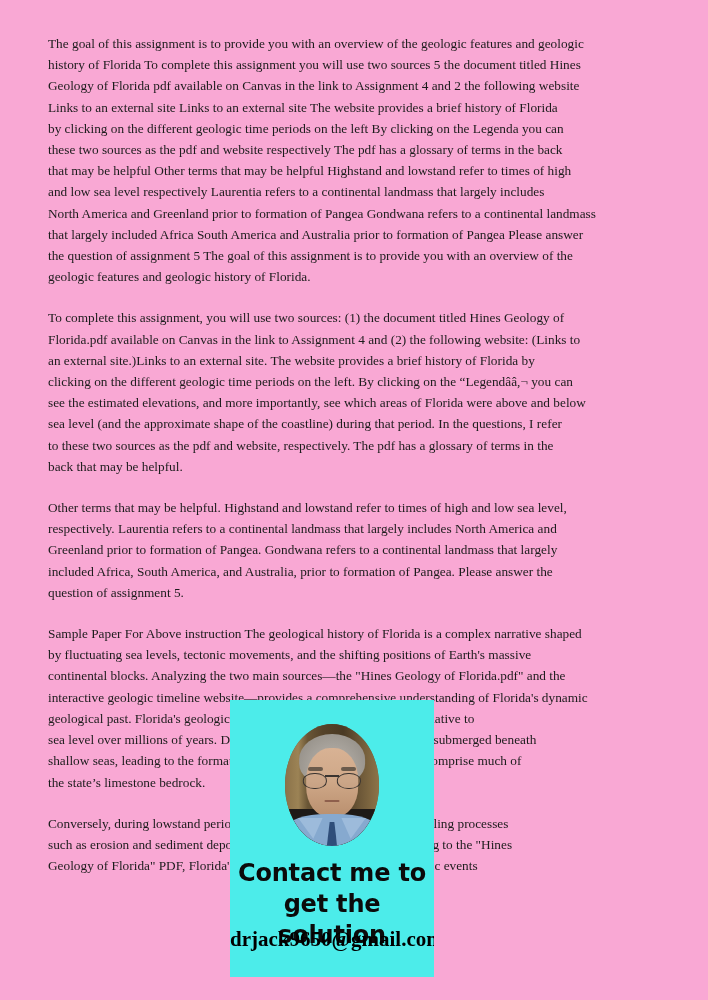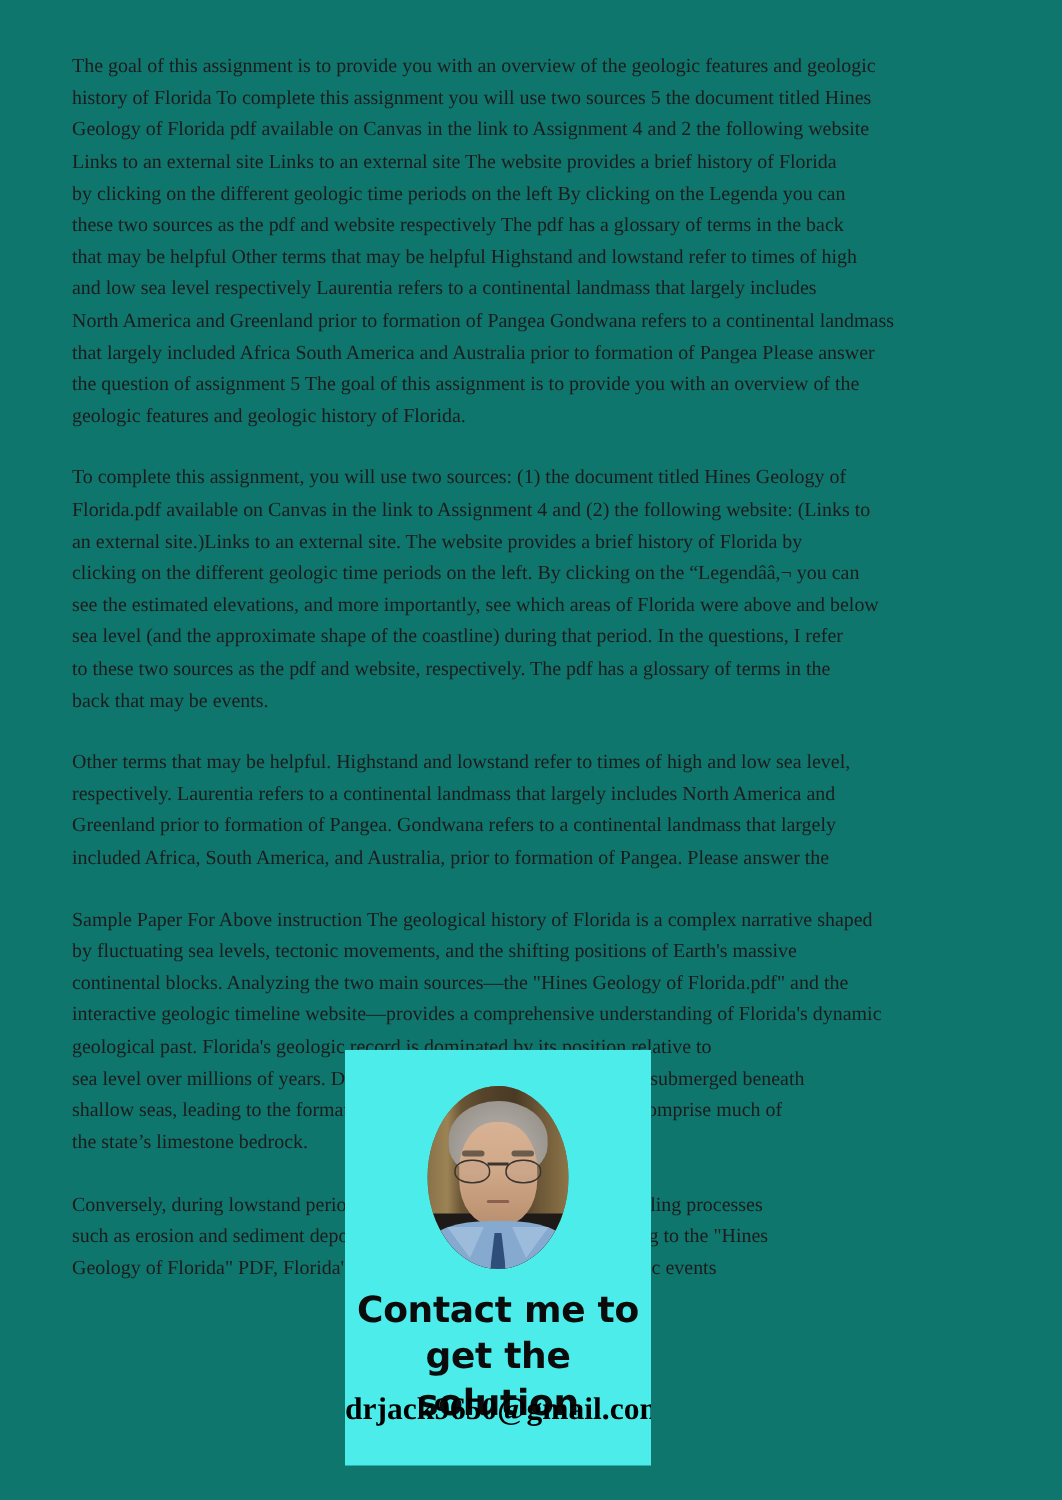--- a/index.html
+++ b/index.html
@@ -13,21 +13,21 @@
     height: 1000px;
     position: relative;
     overflow: hidden;
     font-family: "Liberation Serif", "DejaVu Serif", serif;
     color: #1a1a1a;
   }
 
   .page {
     position: absolute;
     inset: 0;
-    background: #0f766e;
+    background: #f9a8d4;
   }
 
   .doc-body {
     position: absolute;
     left: 48px;
     top: 33px;
     width: 590px;
   }
 
   .para {
@@ -236,28 +236,29 @@
     </p>
 
     <p class="para">
       <span class="ln">To complete this assignment, you will use two sources: (1) the document titled Hines Geology of</span>
       <span class="ln">Florida.pdf available on Canvas in the link to Assignment 4 and (2) the following website: (Links to</span>
       <span class="ln">an external site.)Links to an external site. The website provides a brief history of Florida by</span>
       <span class="ln">clicking on the different geologic time periods on the left. By clicking on the “Legendââ,¬ you can</span>
       <span class="ln">see the estimated elevations, and more importantly, see which areas of Florida were above and below</span>
       <span class="ln">sea level (and the approximate shape of the coastline) during that period. In the questions, I refer</span>
       <span class="ln">to these two sources as the pdf and website, respectively. The pdf has a glossary of terms in the</span>
-      <span class="ln">back that may be events.</span>
+      <span class="ln">back that may be helpful.</span>
     </p>
 
     <p class="para">
       <span class="ln">Other terms that may be helpful. Highstand and lowstand refer to times of high and low sea level,</span>
       <span class="ln">respectively. Laurentia refers to a continental landmass that largely includes North America and</span>
       <span class="ln">Greenland prior to formation of Pangea. Gondwana refers to a continental landmass that largely</span>
       <span class="ln">included Africa, South America, and Australia, prior to formation of Pangea. Please answer the</span>
+      <span class="ln">question of assignment 5.</span>
     </p>
 
     <p class="para">
       <span class="ln">Sample Paper For Above instruction The geological history of Florida is a complex narrative shaped</span>
       <span class="ln">by fluctuating sea levels, tectonic movements, and the shifting positions of Earth's massive</span>
       <span class="ln">continental blocks. Analyzing the two main sources—the "Hines Geology of Florida.pdf" and the</span>
       <span class="ln">interactive geologic timeline website—provides a comprehensive understanding of Florida's dynamic</span>
       <span class="ln">geological past. Florida's geologic record is dominated by its position relative to</span>
       <span class="ln">sea level over millions of years. During highstand periods, the state was submerged beneath</span>
       <span class="ln">shallow seas, leading to the formation of carbonate deposits that today comprise much of</span>

